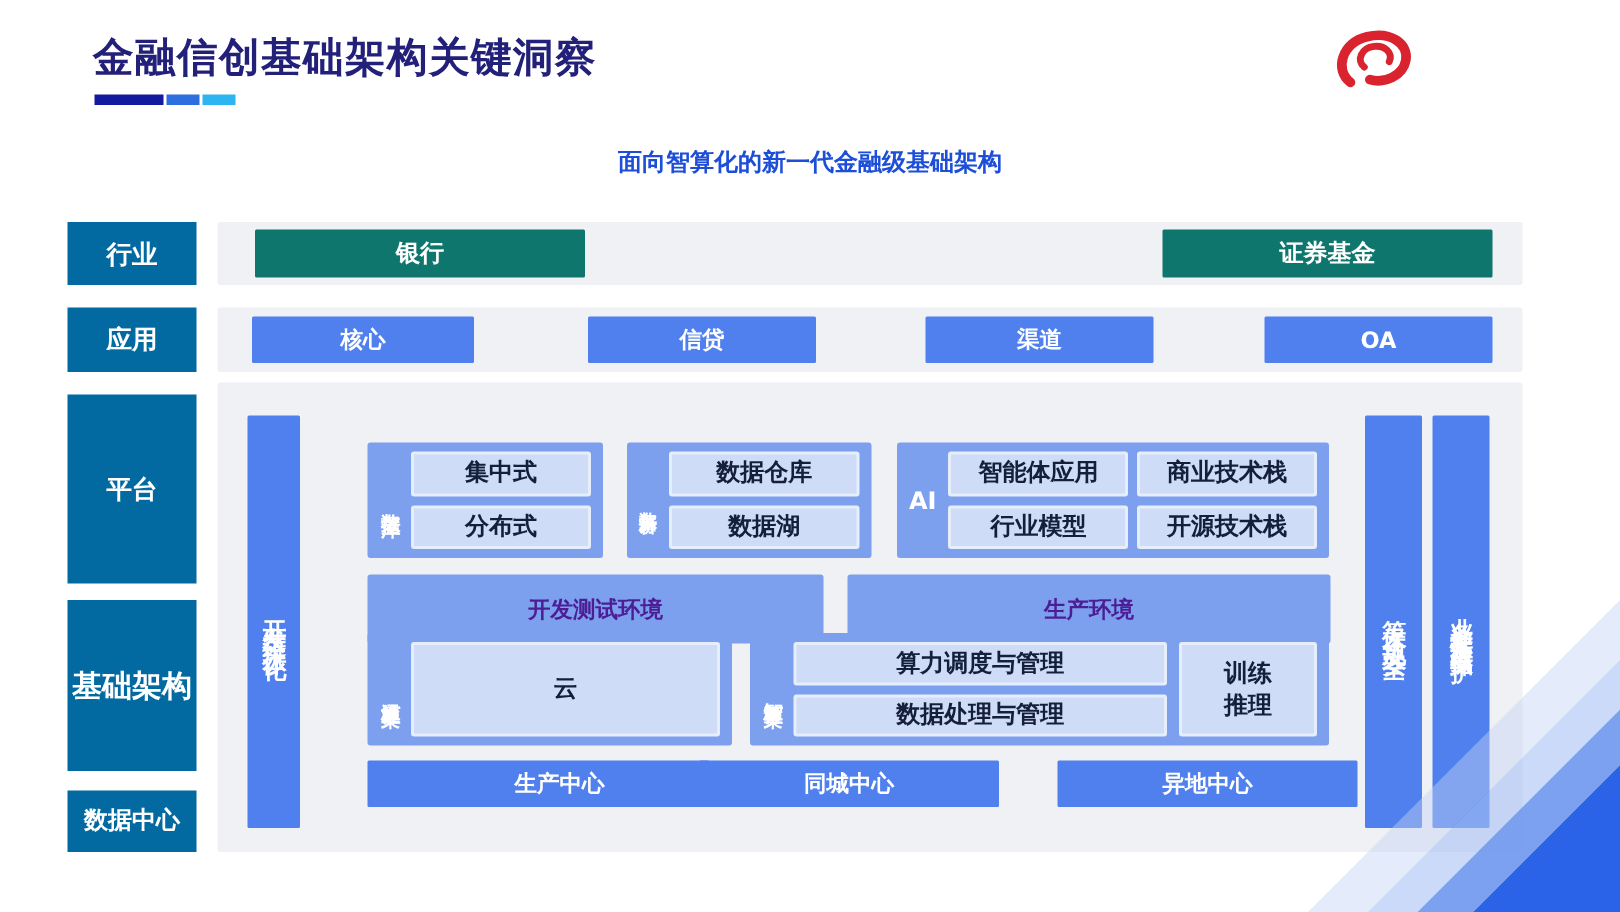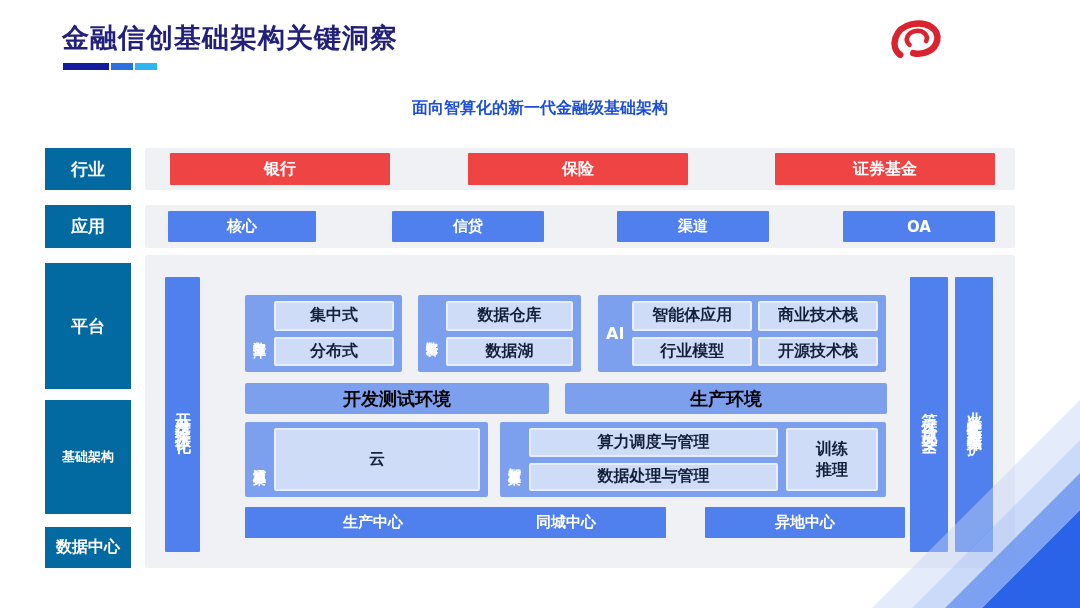--- a/index.html
+++ b/index.html
@@ -19,33 +19,33 @@
   .logo-brand { font-size:25px; font-weight:bold; font-style:italic; color:#d9232e; letter-spacing:1px; }
   .logo-company { font-size:15px; font-weight:bold; color:#2c2c34; letter-spacing:2.5px; }
   .subtitle { position:absolute; left:0; top:98px; width:1080px; text-align:center; font-size:16px; font-weight:bold; color:#1d4ed8; }
 
   
   .rowlabel { position:absolute; left:45px; width:86px; background:#0369a1; color:#fff;
     display:flex; align-items:center; justify-content:center; font-weight:bold; font-size:17px; }
   .lbl-industry { top:148px; height:42px; }
   .lbl-application { top:205px; height:43px; }
   .lbl-platform { top:263px; height:126px; }
-  .lbl-infrastructure { top:400px; height:114px; font-size:13px; }
+  .lbl-infrastructure { top:400px; height:114px; font-size:20px; }
   .lbl-datacenter { top:527px; height:41px; font-size:16px; }
 
   
   .lane { position:absolute; left:145px; width:870px; background:#f0f1f4; border-radius:2px; }
   .lane-industry { top:148px; height:42px; }
   .lane-application { top:205px; height:43px; }
   .lane-panel { top:255px; height:313px; }
 
   
   .btn { position:absolute; display:flex; align-items:center; justify-content:center;
     color:#fff; font-weight:bold; font-size:16px; border-radius:1px; }
-  .btn-strong { background:#ef4444; }
+  .btn-strong { background:#0f766e; }
   .btn-med { background:#4f80ed; }
   .ind { top:153px; height:32px; width:220px; }
   .ind1 { left:170px; } .ind2 { left:468px; } .ind3 { left:775px; }
   .app { top:211px; height:31px; font-size:15px; }
   .app1 { left:168px; width:148px; } .app2 { left:392px; width:152px; }
   .app3 { left:617px; width:152px; } .app4 { left:843px; width:152px; }
   .dc { top:507px; height:31px; width:200px; font-size:15px; }
   .dc1 { left:245px;padding-left:28px; } .dc2 { left:466px; } .dc3 { left:705px; }
 
   
@@ -68,22 +68,22 @@
     font-size:16px; border-radius:2px; box-sizing:border-box; }
   .grp-db { left:245px; top:295px; width:157px; height:77px; }
   .grp-analytics { left:418px; top:295px; width:163px; height:77px; }
   .grp-ai { left:598px; top:295px; width:288px; height:77px; }
   .chip-grid { display:grid; grid-template-columns:1fr 1fr; gap:6px; flex:1; align-self:stretch; }
   .grp-gc { left:245px; top:422px; width:243px; height:75px; }
   .grp-ic { left:500px; top:422px; width:386px; height:75px; }
   .chip-side { flex:0 0 92px; align-self:stretch; white-space:pre-line; text-align:center; line-height:1.3; }
 
   
-  .envbar { position:absolute; top:383px; height:31px; background:#7da0ee; color:#000000;
-    display:flex; align-items:center; justify-content:center; font-weight:bold; font-size:18px; border-radius:2px; }
+  .envbar { position:absolute; top:383px; height:46px; background:#7da0ee; color:#4c1d95;
+    display:flex; align-items:center; justify-content:center; font-weight:bold; font-size:15px; border-radius:2px; }
   .env1 { left:245px; width:304px; }
   .env2 { left:565px; width:322px; }
 
   
   .decor { position:absolute; left:0; top:0; width:1080px; height:608px; pointer-events:none; }
 </style>
 </head>
 <body>
 
 <div class="canvas">
@@ -111,21 +111,20 @@
   <div class="rowlabel lbl-application">应用</div>
   <div class="rowlabel lbl-platform">平台</div>
   <div class="rowlabel lbl-infrastructure">基础架构</div>
   <div class="rowlabel lbl-datacenter">数据中心</div>
 
   <div class="lane lane-industry"></div>
   <div class="lane lane-application"></div>
   <div class="lane lane-panel"></div>
 
   <div class="btn btn-strong ind ind1">银行</div>
-  <div class="btn btn-strong ind ind2">保险</div>
   <div class="btn btn-strong ind ind3">证券基金</div>
 
   <div class="btn btn-med app app1">核心</div>
   <div class="btn btn-med app app2">信贷</div>
   <div class="btn btn-med app app3">渠道</div>
   <div class="btn btn-med app app4">OA</div>
 
   <div class="vbar vbar-devops">开发运维一体化</div>
   <div class="vbar vbar-security">等保合规安全</div>
   <div class="vbar vbar-continuity">业务连续性及数据保护</div>

